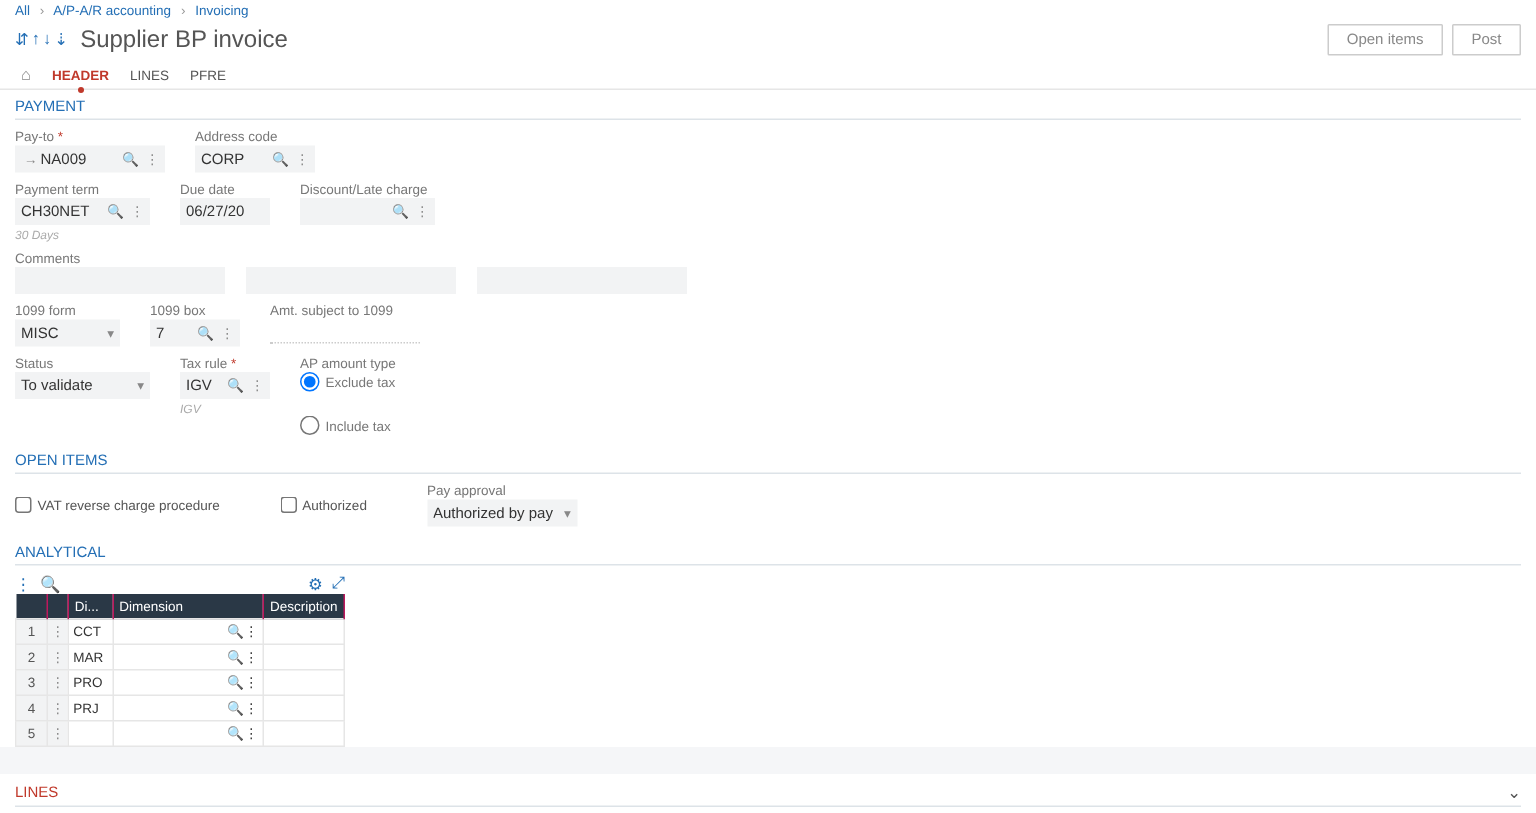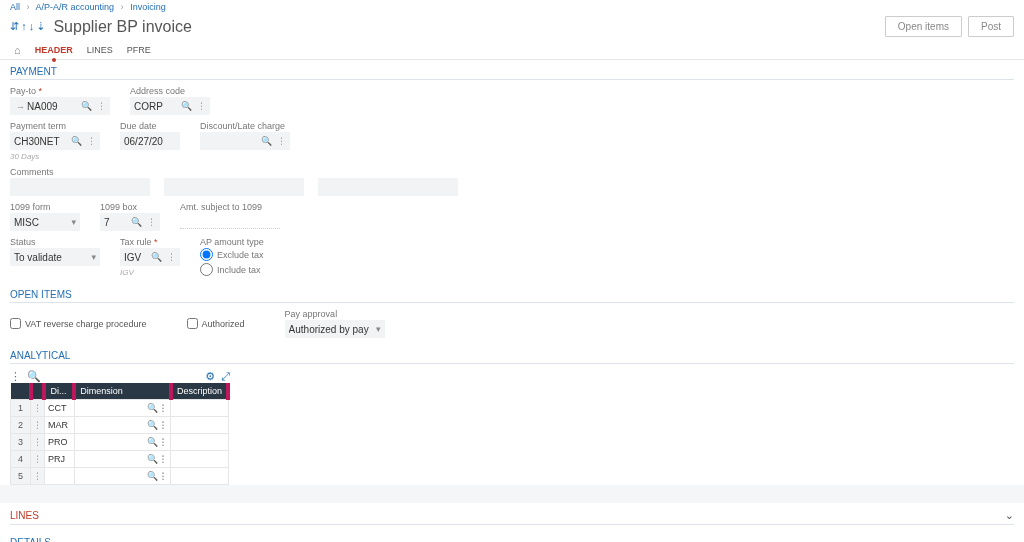--- a/index.html
+++ b/index.html
@@ -31,27 +31,27 @@
   .input-wrap { display: flex; align-items: center; background: #f2f3f4; border: none; height: 18px; padding: 0 2px 0 4px; }
   .input-wrap input, .input-wrap select { border: none; background: transparent; font-size: 10px; width: 100%; outline: none; color: #333; }
   .input-wrap .arrow, .input-wrap .glass, .input-wrap .more, .input-wrap .cal, .input-wrap .dd {
     color: #888; font-size: 9px; padding: 0 2px; cursor: pointer;
   }
   .w60 { width: 60px; justify-content: center; } .w70 { width: 70px; } .w80 { width: 80px; } .w90 { width: 90px; }
   .w100 { width: 100px; } .w140 { width: 140px; }
   .checkbox-row { display: flex; align-items: center; gap: 40px; margin-bottom: 6px; }
   .cb { display: flex; align-items: center; gap: 4px; font-size: 9px; color: #555; }
   .cb input { width: 11px; height: 11px; }
-  .radiogroup { display: flex; flex-direction: column; gap: 2px; font-size: 9px; color: #555; }
+  .radiogroup { display: flex; flex-direction: column; gap: 16px; font-size: 9px; color: #555; }
   .radiogroup label { display: flex; align-items: center; gap: 4px; }
   .grid-toolbar { display: flex; align-items: center; justify-content: space-between; margin-top: 4px; }
   .grid-toolbar .left, .grid-toolbar .right { display: flex; gap: 6px; color: #246fb5; font-size: 11px; }
   .grid-toolbar span { cursor: pointer; }
   table.grid { border-collapse: collapse; font-size: 9px; }
-  table.grid th { background: #2a3846; color: #fff; font-weight: 400; text-align: left; padding: 3px 4px; border-right: 4px solid #be185d; }
+  table.grid th { background: #2a3846; color: #fff; font-weight: 400; text-align: left; padding: 3px 4px; border-right: 1px solid #be185d; }
   table.grid td { background: #fff; border: 1px solid #e6e6e6; padding: 0; height: 16px; }
   table.grid td .cell { display: flex; align-items: center; height: 16px; padding: 0 3px; }
   table.grid td.rownum { background: #f2f3f4; text-align: center; color: #555; width: 22px; }
   table.grid td.menu { background: #f2f3f4; text-align: center; color: #888; width: 14px; cursor: pointer; }
   .analytical-grid { width: 220px; }
   .gap-panel { height: 18px; background: #f5f6f8; }
   .chev { color:#555; font-size:11px; }
   .sep-line { border-bottom:1px dotted #ccc; height:16px; }
 </style>
 </head>

